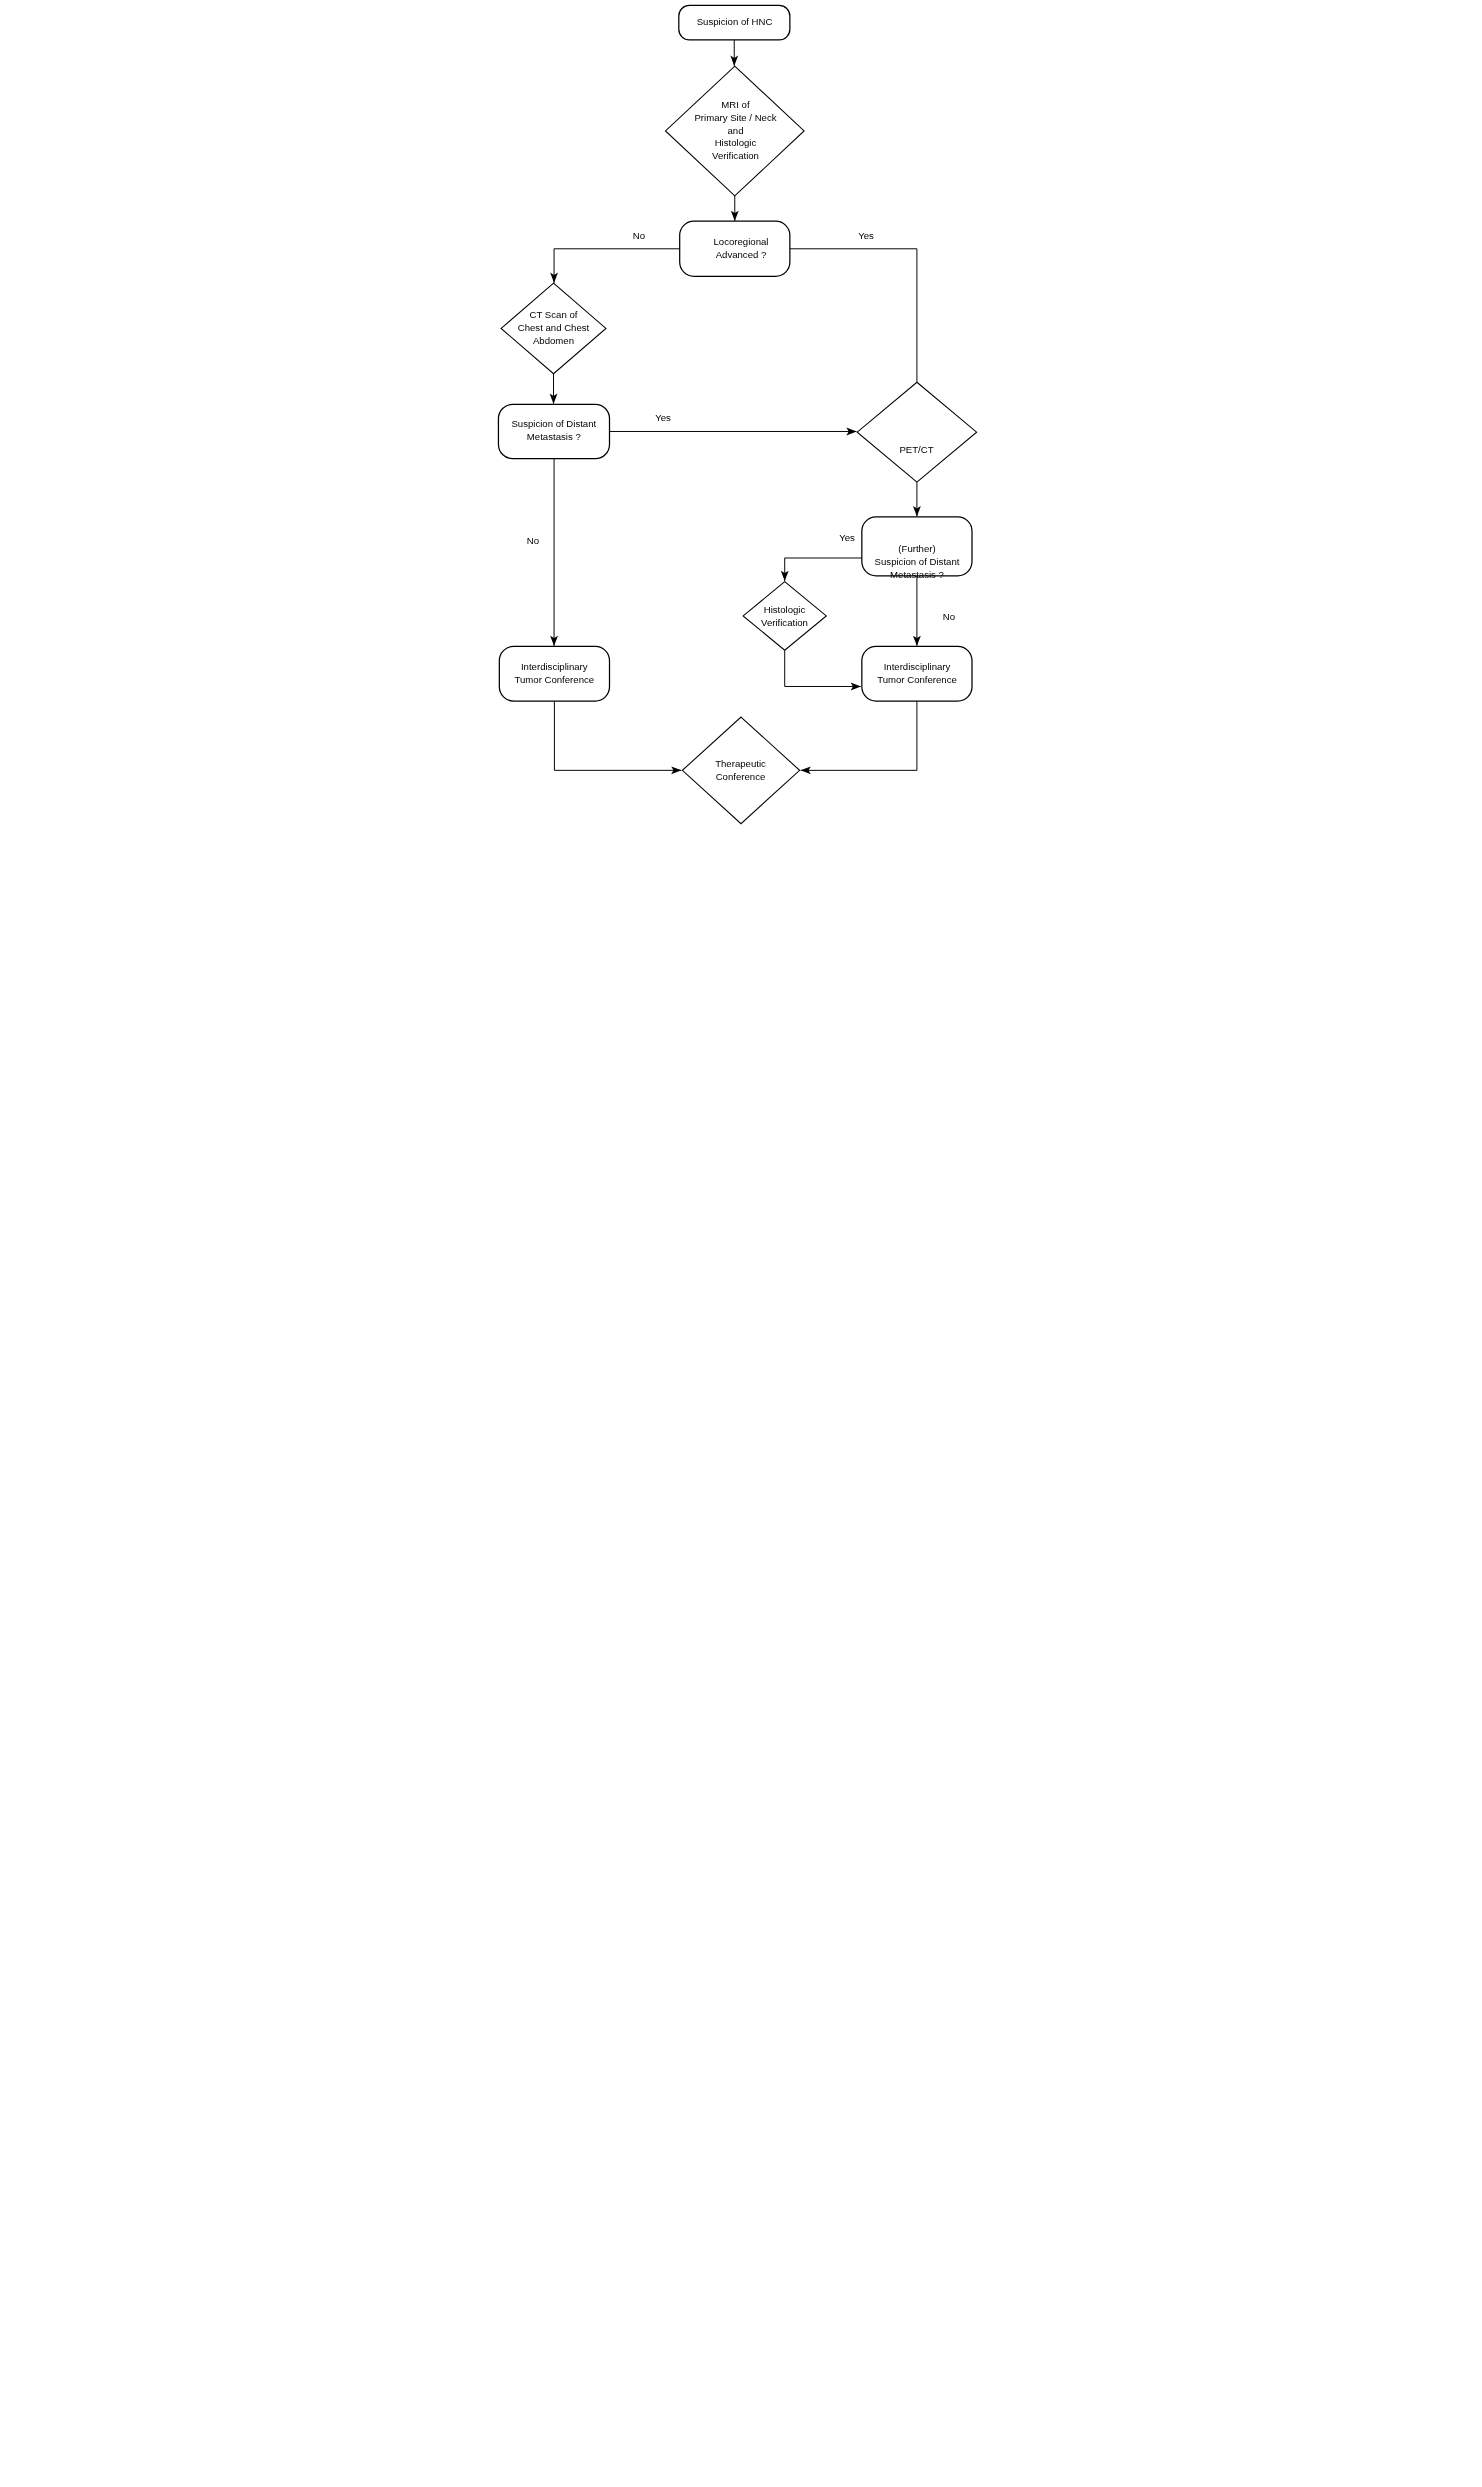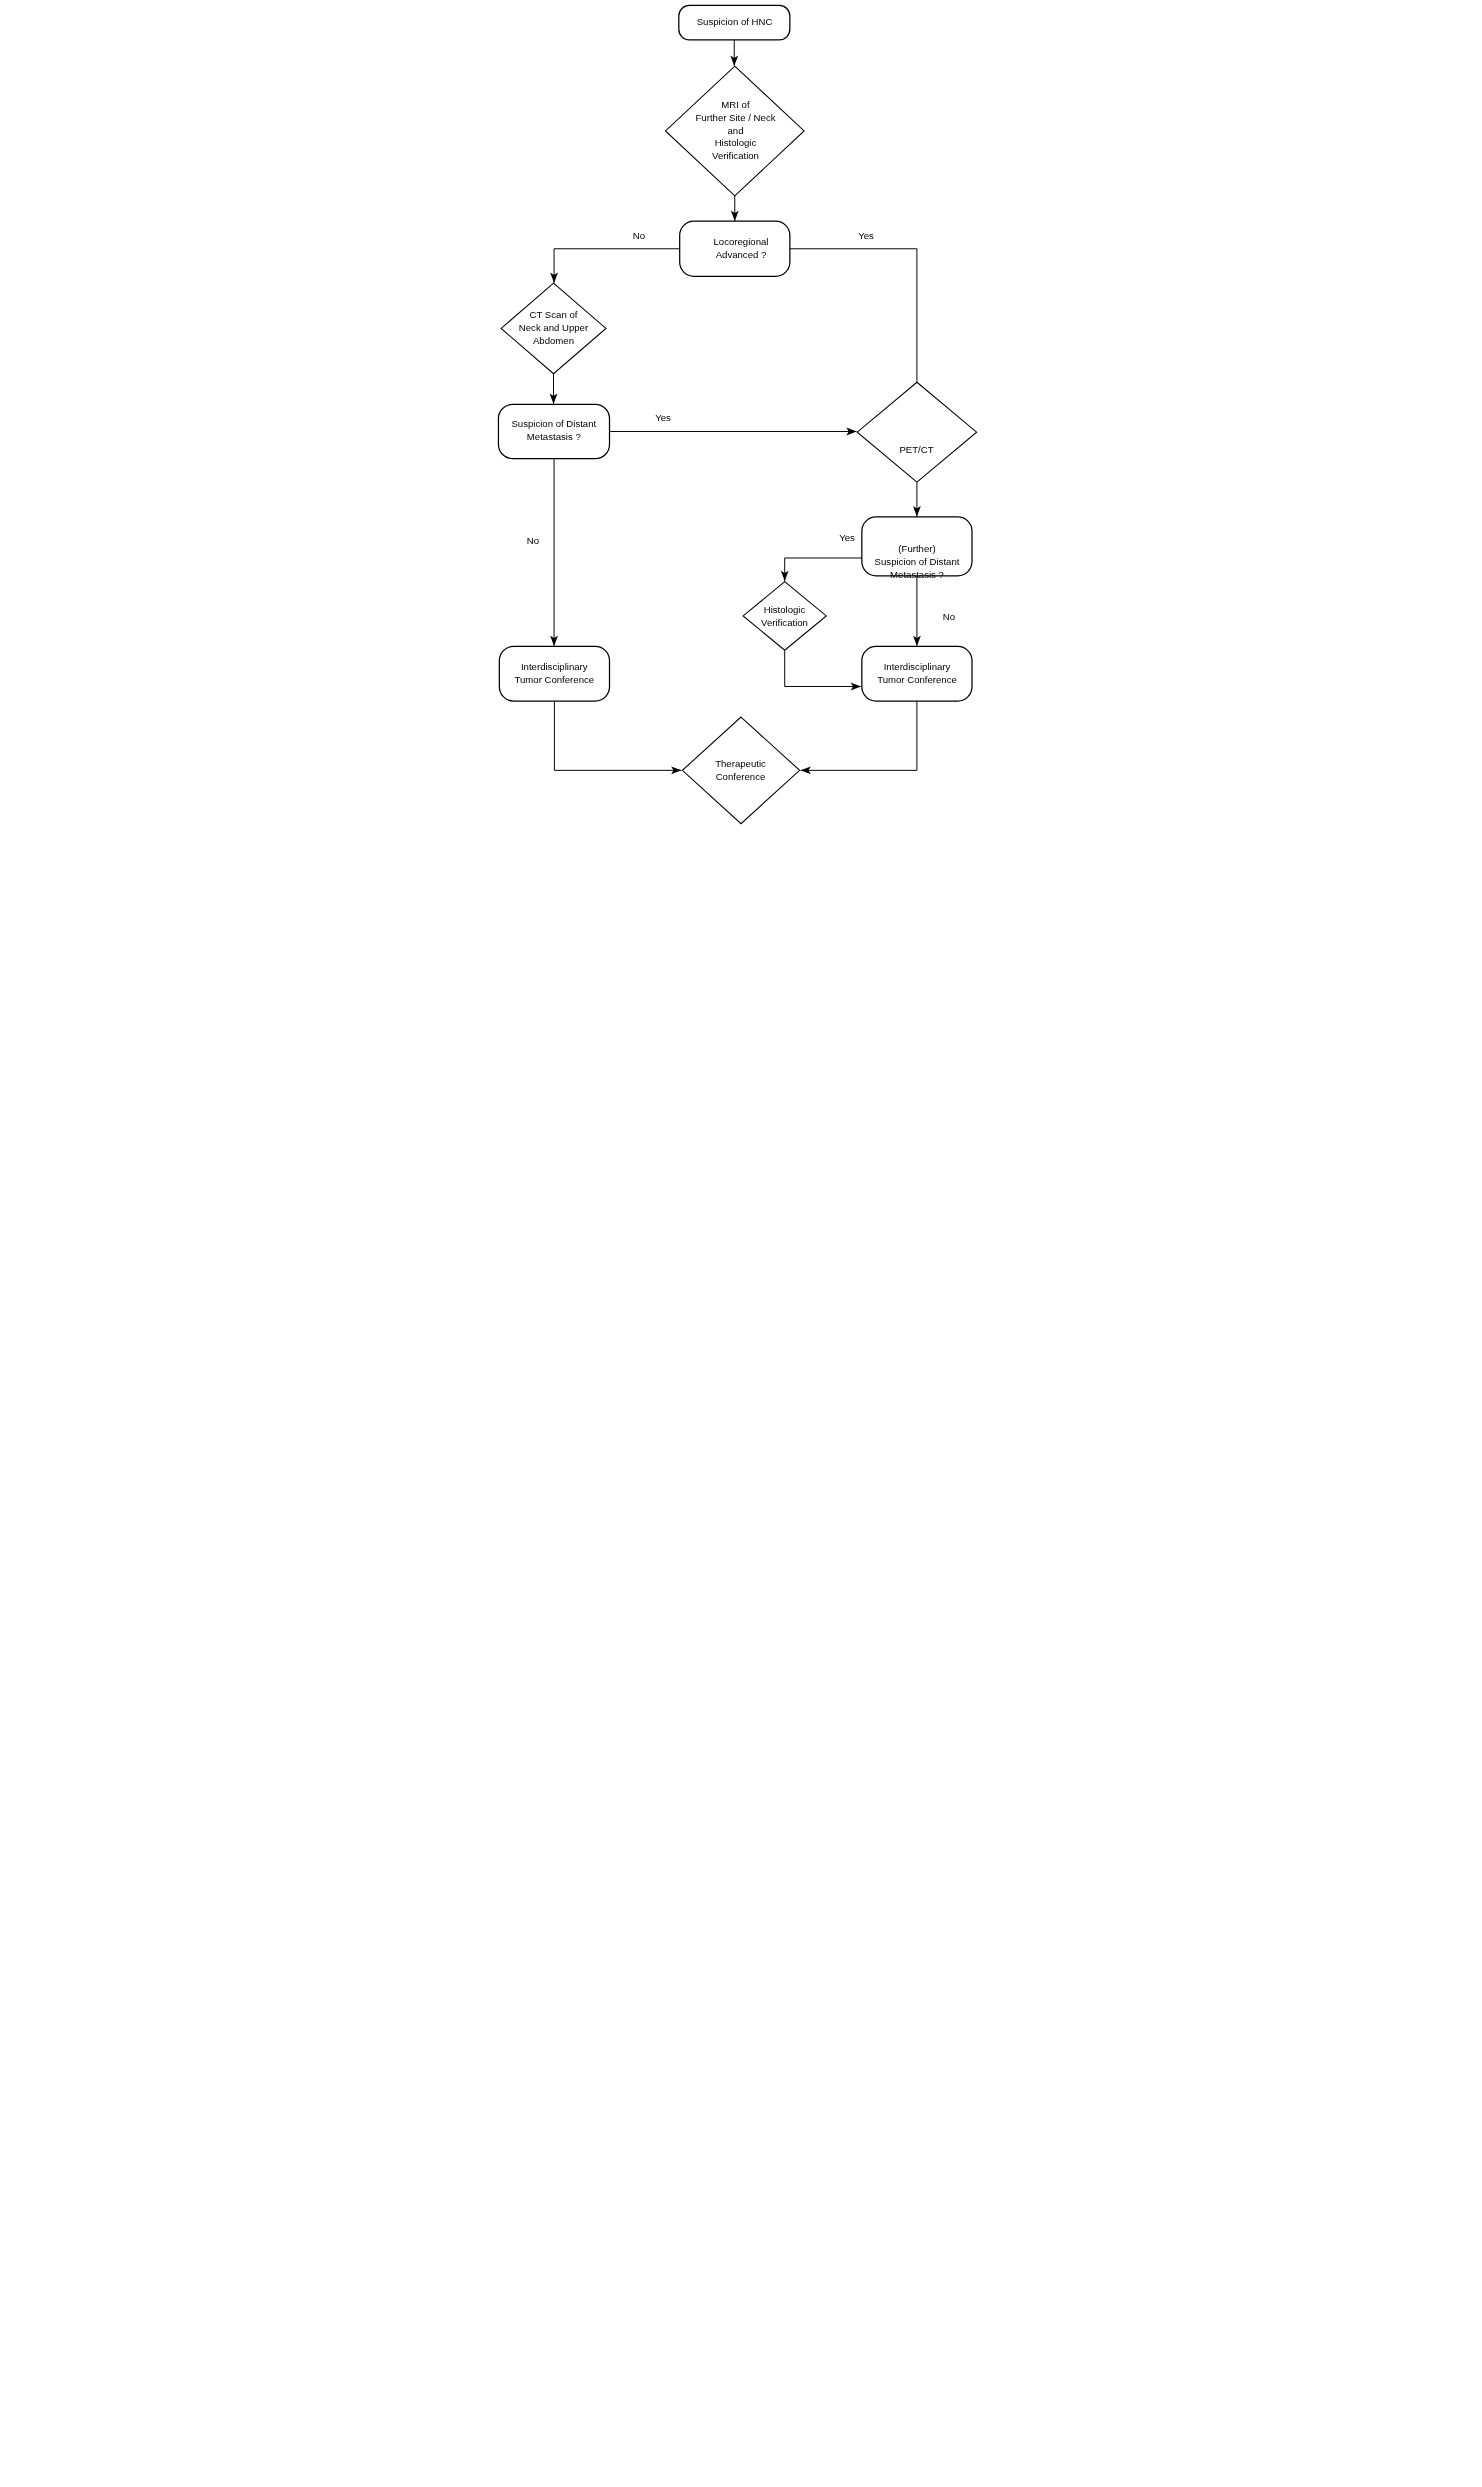--- a/index.html
+++ b/index.html
@@ -74,28 +74,28 @@
       <polyline class="edge" points="2070,3140 1636,3140 1636,3269" marker-end="url(#arrow)"></polyline>
       <polyline class="edge" points="2380,3241 2380,3634" marker-end="url(#arrow)"></polyline>
       <polyline class="edge" points="1636,3660 1636,3863 2064,3863" marker-end="url(#arrow)"></polyline>
       <polyline class="edge" points="340,3946 340,4335 1054,4335" marker-end="url(#arrow)"></polyline>
       <polyline class="edge" points="2380,3946 2380,4335 1726,4335" marker-end="url(#arrow)"></polyline>
     </g>
   </svg>
 
   <div class="node-label" style="left:185px;top:5.3px;width:111px;height:35px;">Suspicion of HNC</div>
   <div class="node-label" style="left:172px;top:66px;width:139px;height:130px;">MRI of
-Further Site / Neck
+Primary Site / Neck
 and
 Histologic
 Verification</div>
   <div class="node-label" style="left:186px;top:221px;width:122px;height:55px;">Locoregional
 Advanced ?</div>
   <div class="node-label" style="left:7px;top:283px;width:105px;height:91px;">CT Scan of
-Neck and Upper
+Chest and Chest
 Abdomen</div>
   <div class="node-label" style="left:4.3px;top:404px;width:111px;height:54px;">Suspicion of Distant
 Metastasis ?</div>
   <div class="node-label" style="left:363px;top:400px;width:119px;height:100px;">PET/CT</div>
   <div class="node-label" style="left:368px;top:517px;width:110px;height:59px;margin-top:16px;">(Further)
 Suspicion of Distant
 Metastasis ?</div>
   <div class="node-label" style="left:249px;top:582px;width:83px;height:69px;">Histologic
 Verification</div>
   <div class="node-label" style="left:5.3px;top:647px;width:110px;height:54px;">Interdisciplinary

